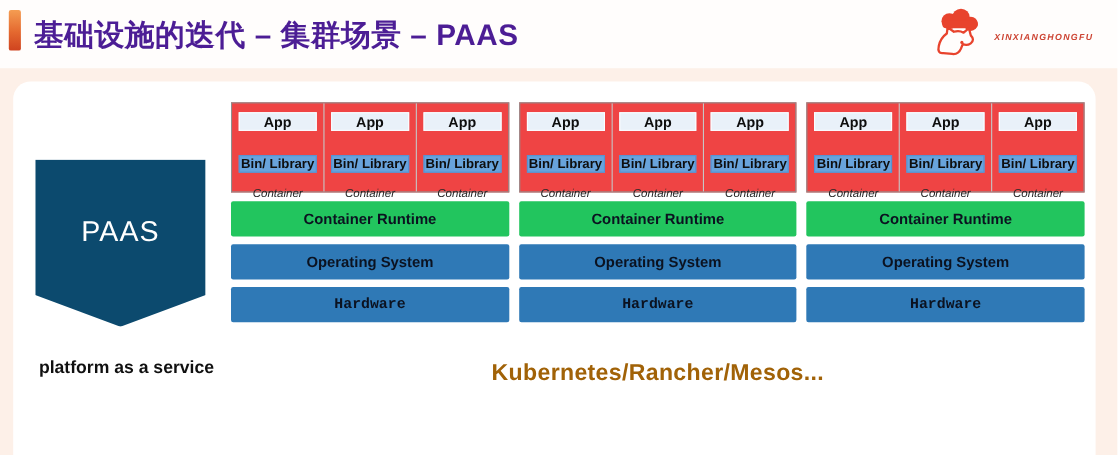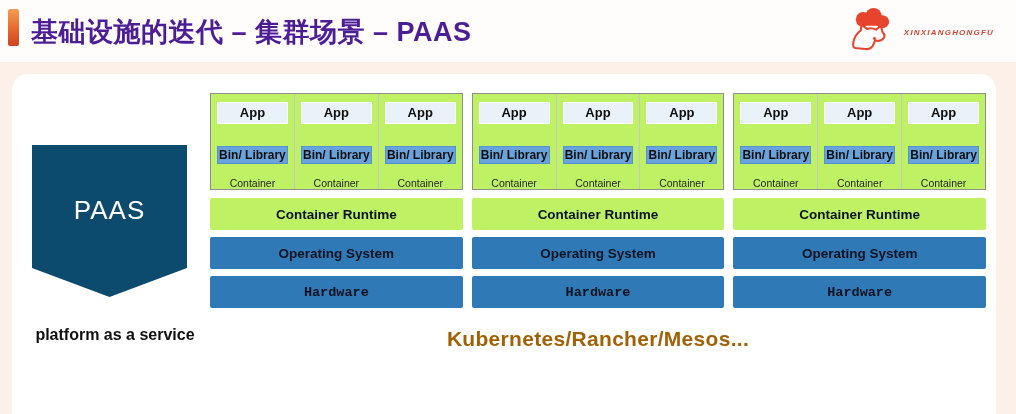--- a/index.html
+++ b/index.html
@@ -41,44 +41,44 @@
   .platform-caption {
     position:absolute; left:8px; top:252px; width:190px; text-align:center;
     font-size:16px; font-weight:bold; color:#101010; white-space:nowrap;
   }
 
   
   .stacks { position:absolute; left:198px; top:19px; width:776px; display:flex; gap:9px; }
   .stack { flex:1; display:flex; flex-direction:column; min-width:0; }
 
   .containers-group {
-    display:flex; height:97px; background:#bef264; border:1px solid #8f8f8f;
+    display:flex; height:82px; background:#ef4444; border:1px solid #8f8f8f;
   }
   .container-cell {
     flex:1; min-width:0; padding:8px 6px 0 6px;
     display:flex; flex-direction:column;
   }
   .container-cell + .container-cell { border-left:1px solid #c6c6c6; }
   .app-box {
     height:25px; background:#e9f1f9; border:1px solid #fbfdff;
     display:flex; align-items:center; justify-content:center;
     font-size:13px; font-weight:bold; color:#0e0e0e;
   }
   .bin-box {
     margin-top:22px; height:21px; background:#68a3dc; border:1px solid #5493d3;
     display:flex; align-items:center; justify-content:center;
     font-size:12px; font-weight:bold; color:#0e0e0e; white-space:nowrap;
   }
-  .cell-label { margin-top:13px; text-align:center; font-size:10.5px; color:#262626; }
+  .cell-label { margin-top:13px; text-align:center; font-size:10.5px; color:#262626;font-style:italic; }
 
   .layer-bar {
     height:32px; display:flex; align-items:center; justify-content:center;
     font-size:13.5px; font-weight:bold; color:#0b1220; border-radius:2px;
   }
-  .layer-runtime { margin-top:8px; background:#bef264; }
+  .layer-runtime { margin-top:8px; background:#22c55e; }
   .layer-os      { margin-top:7px; background:#2f79b6; }
   .layer-hw      { margin-top:7px; background:#2f79b6;font-family:Liberation Mono, monospace; }
 
   .cluster-caption {
     position:absolute; left:198px; top:253px; width:776px; text-align:center;
     font-size:21px; font-weight:bold; color:#a16207; letter-spacing:0.3px;
   }
 </style>
 </head>
 <body>

